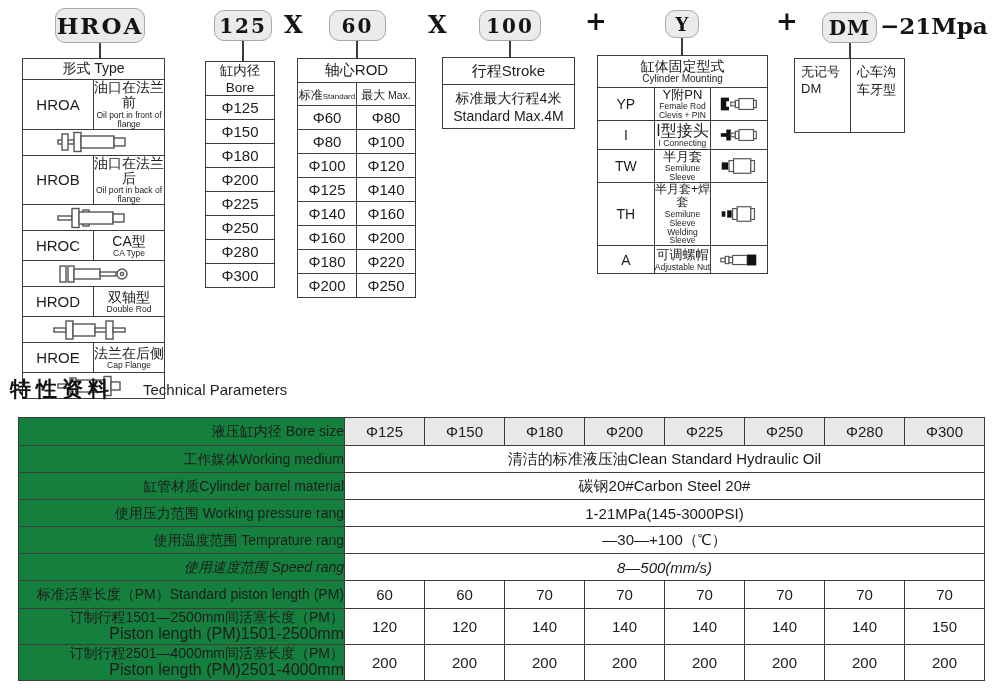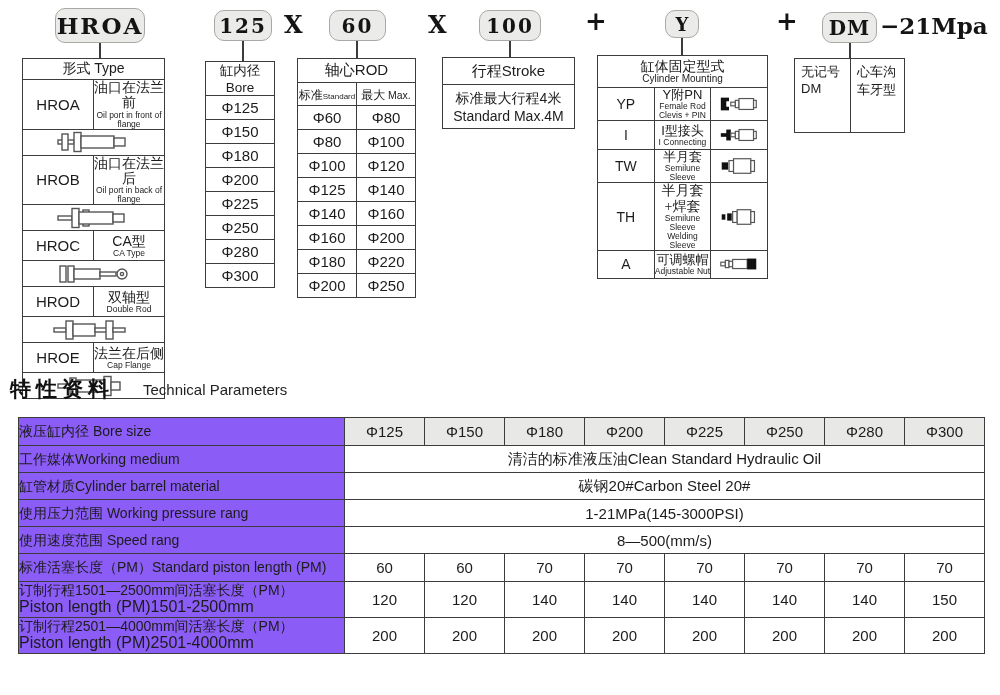--- a/index.html
+++ b/index.html
@@ -25,21 +25,21 @@
   .en { font-size:8.5px; line-height:1.05; color:#222; }
   .code { font-size:15px; }
   .diagram-cell { height:26px; }
   
   table.tech { position:absolute; left:18px; top:417px; border-collapse:collapse; table-layout:fixed; }
   table.tech td {
     border:1.8px solid #3c3c3c; text-align:center; vertical-align:middle;
     font-size:15px; padding:0;
   }
   table.tech td.lbl {
-    background:#8b5cf6; text-align:left; font-size:14px; line-height:1.15;
+    background:#15803d; text-align:right; font-size:14px; line-height:1.15;
   }
   table.tech td.grayv { background:#e8e8e6; }
   .lbl-en { font-size:16px; }
   .heading-cn {
     position:absolute; left:10px; top:375px; font-family:"DejaVu Serif", serif;
     font-weight:bold; font-size:21px; letter-spacing:5px; color:#111;
   }
   .heading-en { position:absolute; left:143px; top:381px; font-size:15px; color:#222; }
   svg.diag { display:block; margin:0 auto; }
 </style>
@@ -288,21 +288,21 @@
               <rect x="18" y="8" width="4" height="8"></rect>
           <rect x="22" y="6" width="16" height="12"></rect>
               <rect x="38" y="8" width="3" height="8"></rect>
             </g>
       </svg>
     </td>
   </tr>
   <tr>
     <td style="height:29px; font-size:14px;">I</td>
     <td>
-          <div class="cn" style="font-size:13px;">I型接头</div>
+          <div class="cn" style="font-size:16px;">I型接头</div>
         <div class="en">I Connecting</div>
         </td>
     <td>
       <svg class="diag" width="40" height="22" viewBox="0 0 44 24">
         <rect x="2" y="10" width="8" height="4" fill="#111"></rect>
             <rect x="8" y="6" width="5" height="12" fill="#111"></rect>
         <g stroke="#555" fill="#fff" stroke-width="1.3">
           <rect x="13" y="10" width="5" height="4"></rect>
               <rect x="18" y="8" width="4" height="8"></rect>
           <rect x="22" y="6" width="16" height="12"></rect>
@@ -324,21 +324,21 @@
           <rect x="11" y="6" width="5" height="12"></rect>
               <rect x="16" y="4" width="19" height="16"></rect>
           <rect x="35" y="6" width="4" height="12"></rect>
             </g>
       </svg>
     </td>
   </tr>
   <tr>
     <td style="height:37px; font-size:14px;">TH</td>
     <td>
-          <div class="cn" style="font-size:14px;font-family:Liberation Serif, serif;">半月套+焊套</div>
+          <div class="cn" style="font-size:12px;">半月套+焊套</div>
         <div class="en">Semilune Sleeve Welding Sleeve</div>
         </td>
     <td>
       <svg class="diag" width="40" height="22" viewBox="0 0 44 24">
         <rect x="3" y="9" width="4" height="6" fill="#111"></rect>
             <rect x="9" y="8" width="5" height="8" fill="#111"></rect>
         <g stroke="#555" fill="#fff" stroke-width="1.3">
           <rect x="15" y="6" width="5" height="12"></rect>
               <rect x="20" y="4" width="15" height="16"></rect>
           <rect x="35" y="6" width="4" height="12"></rect>
@@ -415,20 +415,24 @@
   </tr>
   <tr style="height:27px;">
     <td class="lbl">缸管材质Cylinder barrel material</td>
     <td colspan="8">碳钢20#Carbon Steel 20#</td>
   </tr>
   <tr style="height:27px;">
     <td class="lbl">使用压力范围 Working pressure rang</td>
     <td colspan="8">1-21MPa(145-3000PSI)</td>
   </tr>
   <tr style="height:27px;">
+    <td class="lbl">使用温度范围 Temprature rang</td>
+    <td colspan="8">—30—+100（℃）</td>
+  </tr>
+  <tr style="height:27px;font-style:italic;">
     <td class="lbl">使用速度范围  Speed rang</td>
     <td colspan="8">8—500(mm/s)</td>
   </tr>
   <tr style="height:28px;">
     <td class="lbl">标准活塞长度（PM）Standard piston length (PM)</td>
     <td>60</td>
     <td>60</td>
     <td>70</td>
     <td>70</td>
     <td>70</td>

